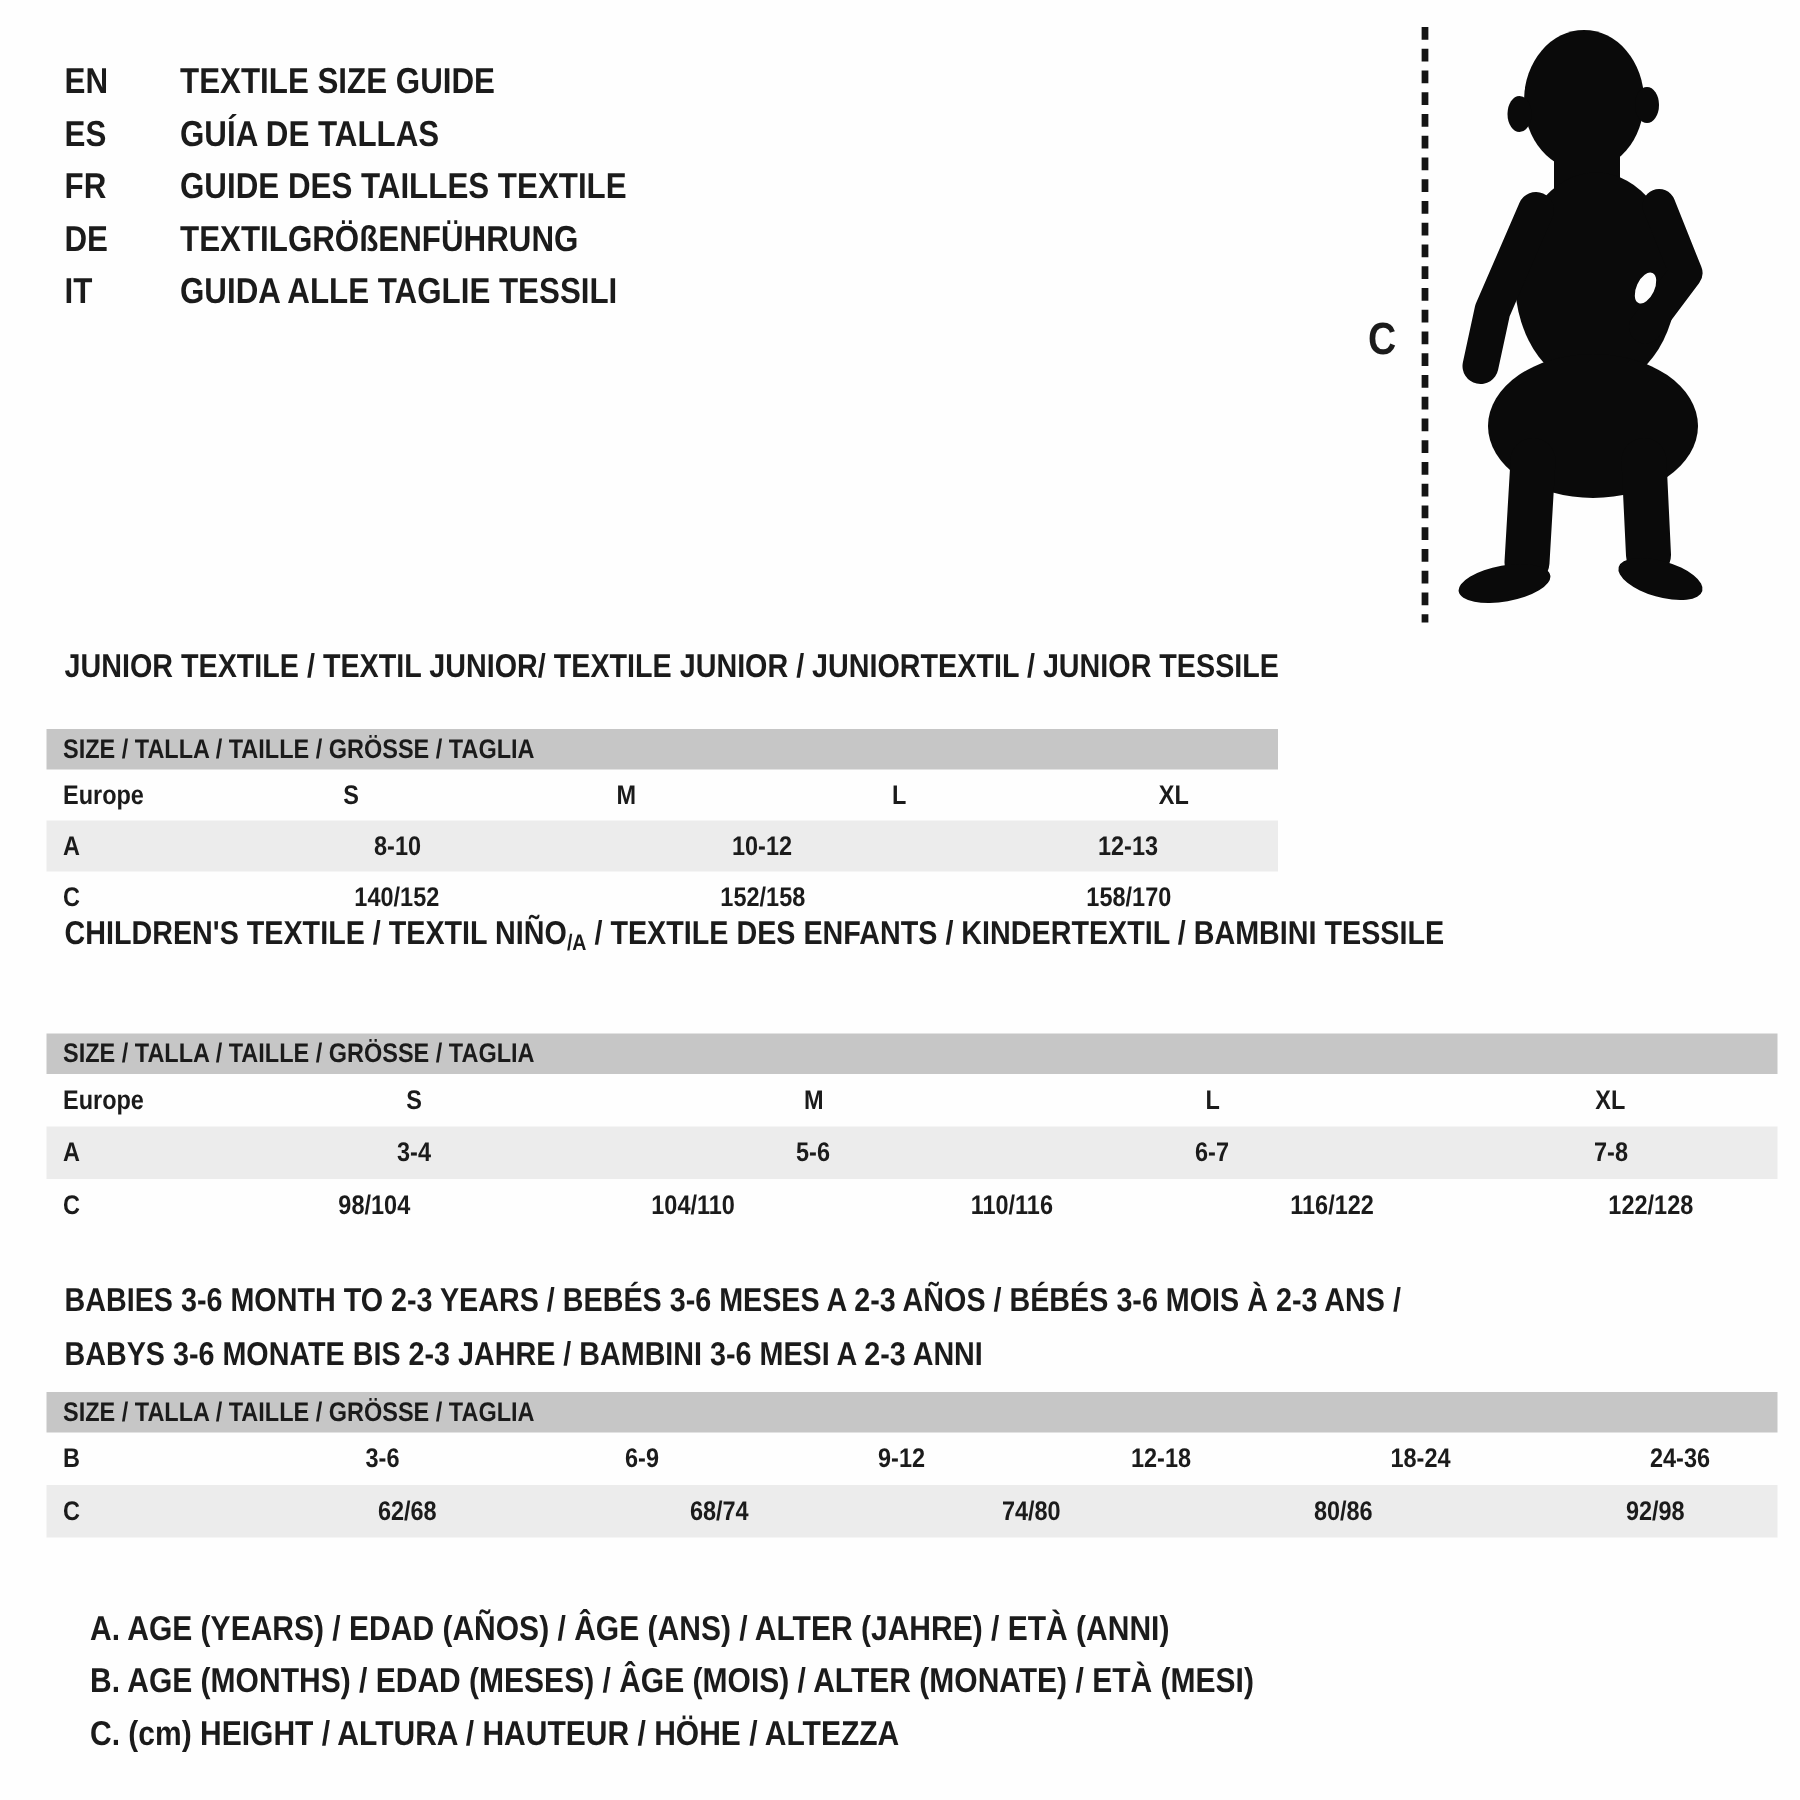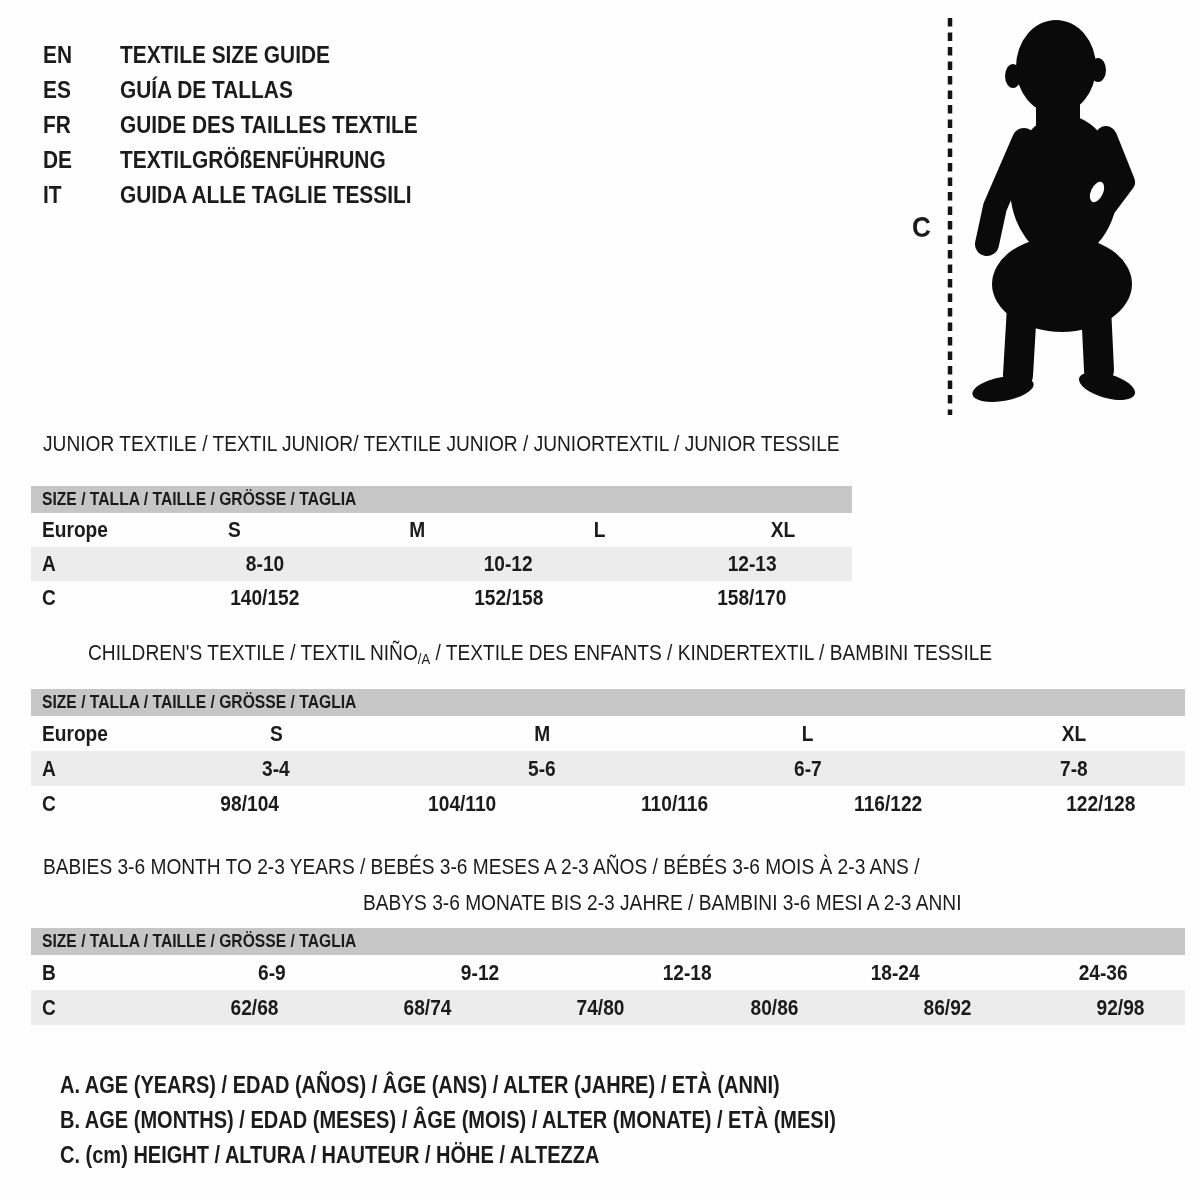--- a/index.html
+++ b/index.html
@@ -19,34 +19,34 @@
   
   .langs { position:absolute; left:43px; top:37px; font-size:24px; line-height:35px; }
   .lang-row { display:flex; }
   .lang-code { width:77px; flex:0 0 77px; }
 
   
   .figure { position:absolute; left:900px; top:12px; width:255px; height:410px; }
   .c-label { position:absolute; left:912px; top:211px; font-size:30px; line-height:32px; }
 
   
-  .sec-title { position:absolute; left:43px; margin:0; font-size:22px; line-height:24px; font-weight:normal;text-align:right; }
+  .sec-title { position:absolute; left:43px; margin:0; font-size:22px; line-height:24px; font-weight:bold; }
   .sec-title.two-line { line-height:36px; }
   .sub-a { font-size:15px; vertical-align:-4px; letter-spacing:0; }
 
   
   .size-table { position:absolute; }
   .thead {
     background:#c6c6c6;
     height:27px; line-height:27px;
     padding-left:11px;
     font-size:18px;
     box-sizing:border-box;
   }
-  .trow { display:flex; height:34px; line-height:34px; font-size:22px;gap:44px; }
+  .trow { display:flex; height:34px; line-height:34px; font-size:18px;gap:44px; }
   .tbl-children .trow, .tbl-babies .trow { height:35px; line-height:35px; }
   .tbody .trow:nth-child(even) { background:#ececec; }
   .tcell { flex:1 1 0; text-align:center; overflow:visible; }
   .tcell.label { flex:0 0 90px; text-align:left; padding-left:11px; box-sizing:border-box; }
   .tbl-babies .tcell.label { flex:0 0 115px; }
 
   
   .notes { position:absolute; left:60px; top:1068px; font-size:23px; line-height:35px; }
 </style>
 </head>
@@ -121,21 +121,21 @@
         </div>
         <div class="trow">
           <div class="tcell label"><span class="t-l">C</span></div>
           <div class="tcell"><span class="t-c">140/152</span></div>
           <div class="tcell"><span class="t-c">152/158</span></div>
           <div class="tcell"><span class="t-c">158/170</span></div>
         </div>
       </div>
   </div>
 
-  <h2 class="sec-title" style="top:641px;margin-left:45px;">
+  <h2 class="sec-title" style="top:610px;">
     <span class="t-l"><span>CHILDREN'S TEXTILE / TEXTIL NIÑO</span><span class="sub-a">/A</span><span> / TEXTILE DES ENFANTS / KINDERTEXTIL / BAMBINI TESSILE</span></span>
   </h2>
   <div class="size-table tbl-children" style="left:31px; top:689px; width:1154px;">
     <div class="thead">
       <span class="t-l">SIZE / TALLA / TAILLE / GRÖSSE / TAGLIA</span>
     </div>
     <div class="tbody">
         <div class="trow">
           <div class="tcell label"><span class="t-l">Europe</span></div>
           <div class="tcell"><span class="t-c">S</span></div>
@@ -165,33 +165,33 @@
     <span class="t-l">BABIES 3-6 MONTH TO 2-3 YEARS / BEBÉS 3-6 MESES A 2-3 AÑOS / BÉBÉS 3-6 MOIS À 2-3 ANS /</span><br>
     <span class="t-l">BABYS 3-6 MONATE BIS 2-3 JAHRE / BAMBINI 3-6 MESI A 2-3 ANNI</span>
   </h2>
   <div class="size-table tbl-babies" style="left:31px; top:928px; width:1154px;">
     <div class="thead">
       <span class="t-l">SIZE / TALLA / TAILLE / GRÖSSE / TAGLIA</span>
     </div>
     <div class="tbody">
         <div class="trow">
           <div class="tcell label"><span class="t-l">B</span></div>
+          <div class="tcell"><span class="t-c">3-6</span></div>
           <div class="tcell"><span class="t-c">6-9</span></div>
           <div class="tcell"><span class="t-c">9-12</span></div>
           <div class="tcell"><span class="t-c">12-18</span></div>
           <div class="tcell"><span class="t-c">18-24</span></div>
           <div class="tcell"><span class="t-c">24-36</span></div>
         </div>
         <div class="trow">
           <div class="tcell label"><span class="t-l">C</span></div>
           <div class="tcell"><span class="t-c">62/68</span></div>
           <div class="tcell"><span class="t-c">68/74</span></div>
           <div class="tcell"><span class="t-c">74/80</span></div>
           <div class="tcell"><span class="t-c">80/86</span></div>
-          <div class="tcell"><span class="t-c">86/92</span></div>
           <div class="tcell"><span class="t-c">92/98</span></div>
         </div>
       </div>
   </div>
 
   <footer class="notes">
     <div><span class="t-l">A. AGE (YEARS) / EDAD (AÑOS) / ÂGE (ANS) / ALTER (JAHRE) / ETÀ (ANNI)</span></div>
     <div><span class="t-l">B. AGE (MONTHS) / EDAD (MESES) / ÂGE (MOIS) / ALTER (MONATE) / ETÀ (MESI)</span></div>
     <div><span class="t-l">C. (cm) HEIGHT / ALTURA / HAUTEUR / HÖHE / ALTEZZA</span></div>
   </footer>

